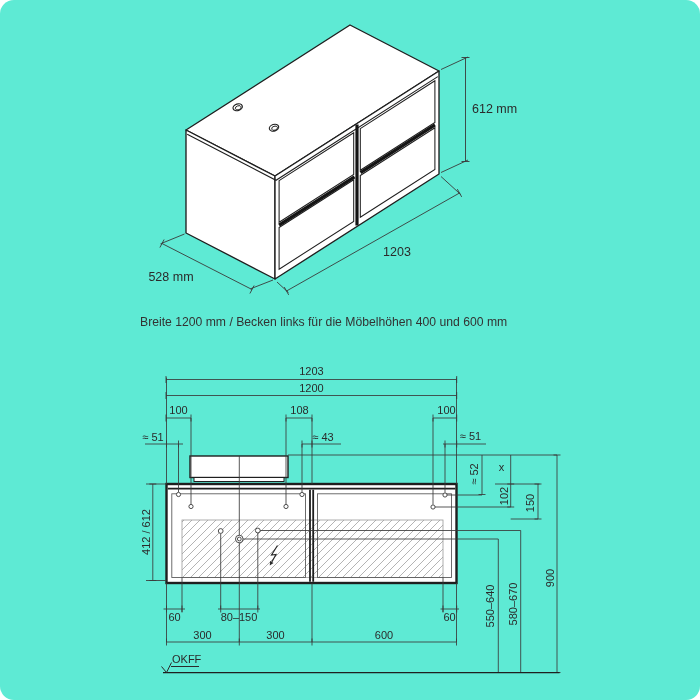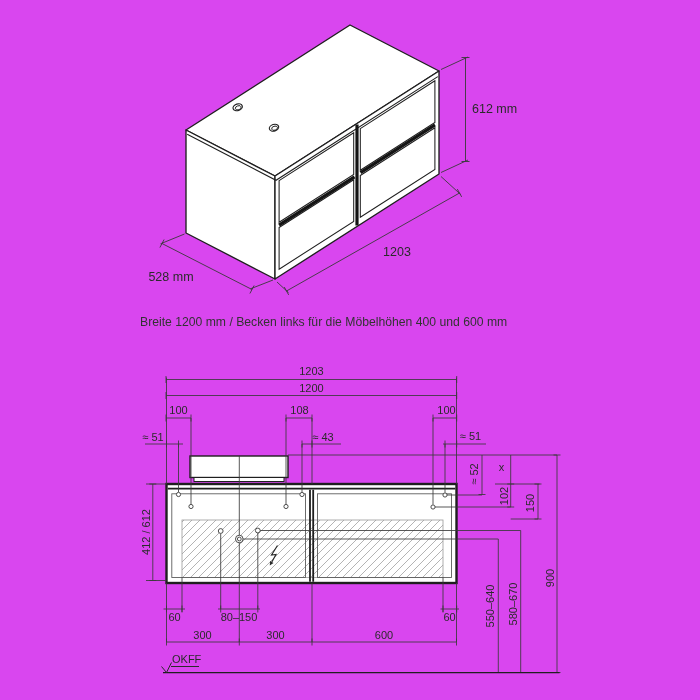--- a/index.html
+++ b/index.html
@@ -1,17 +1,17 @@
 <!DOCTYPE html>
 <html><head>
 <meta charset="utf-8">
 <style>
   html,body{margin:0;padding:0;background:#ffffff;}
-  .page{position:relative;width:700px;height:700px;background:#d946ef;overflow:hidden;
-        font-family:"Liberation Sans", sans-serif;}
+  .page{position:relative;width:700px;height:700px;background:#5eead4;overflow:hidden;
+        font-family:"Liberation Sans", sans-serif;border-radius:14px;}
   svg text{font-family:"Liberation Sans", sans-serif;fill:#2b2b2b;}
   .dimtxt{font-size:11px;}
   .isotxt{font-size:12.5px;}
   .captxt{font-size:12.2px;fill:#333;}
 </style>
 </head>
 <body>
 
 <div class="page">
 <svg width="700" height="700" viewBox="0 0 700 700">

